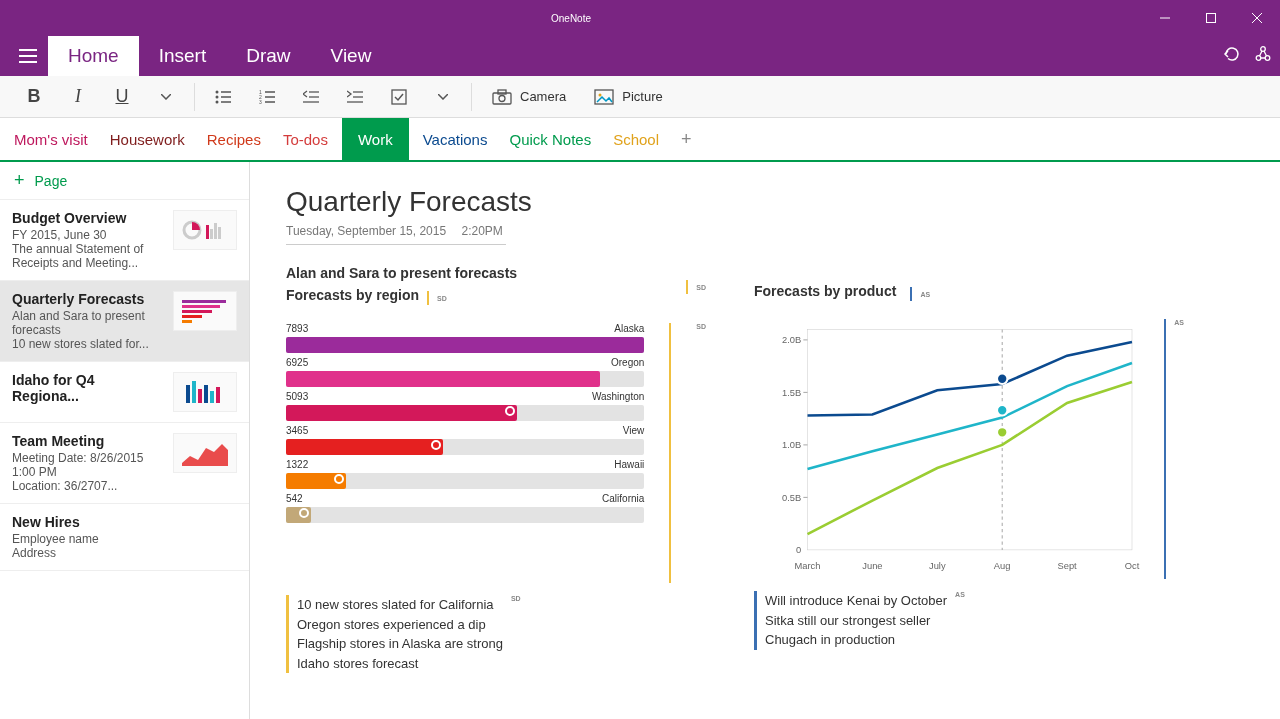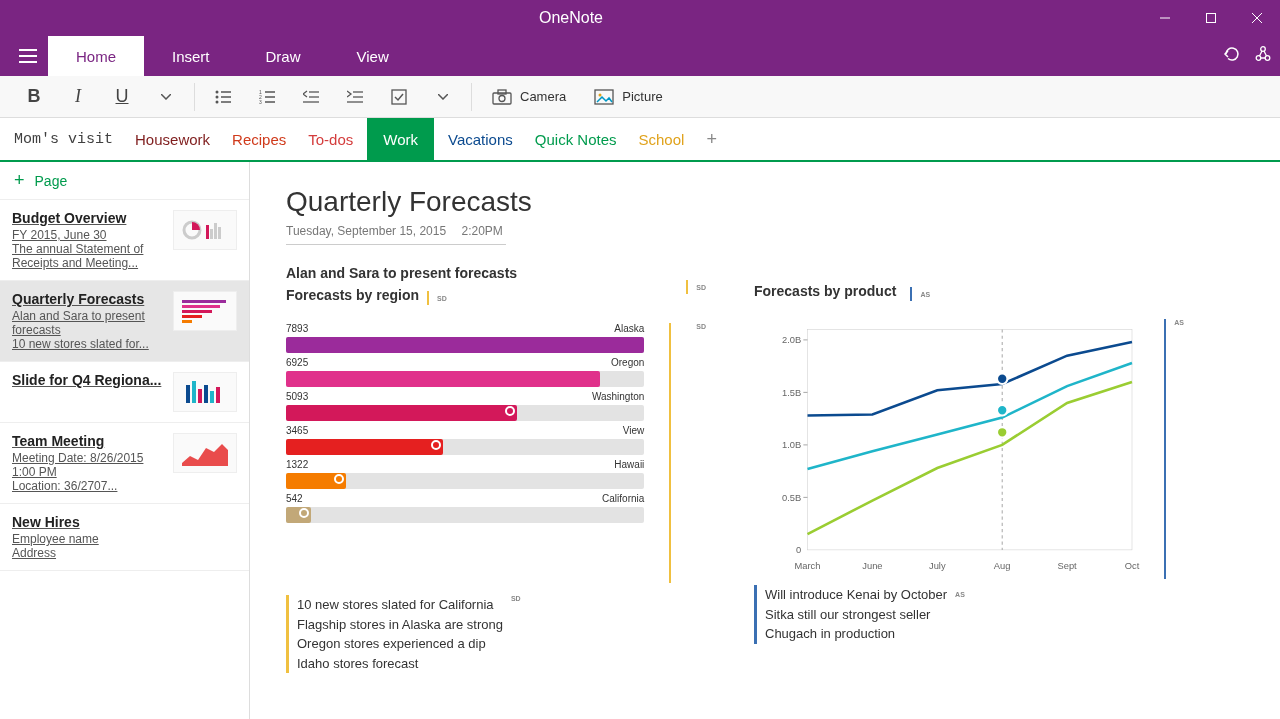--- a/index.html
+++ b/index.html
@@ -1,47 +1,47 @@
 <!DOCTYPE html>
 <html><head>
 <meta charset="utf-8">
 <style>
 * { box-sizing: border-box; margin: 0; padding: 0; }
 body { font-family: 'Segoe UI', Tahoma, sans-serif; background: #fff; width: 1280px; height: 719px; overflow: hidden; }
 
 
-.titlebar { background: #7A2582; height: 36px; display: flex; align-items: center; color: #fff; font-size: 16px; }
+.titlebar { background: #7A2582; height: 36px; display: flex; align-items: center; color: #fff; font-size: 10px; }
 .titlebar .title { flex: 1; text-align: center; }
 .titlebar .winbtns { display: flex; }
 .titlebar .winbtn { width: 46px; height: 36px; display: flex; align-items: center; justify-content: center; }
 .titlebar .winbtn svg { stroke: #fff; fill: none; }
 
 
 .ribbon-tabs { background: #7A2582; height: 40px; display: flex; align-items: center; padding: 0 8px; justify-content: space-between; }
 .ribbon-tabs-left { display: flex; align-items: center; height: 100%; }
 .hamburger { width: 40px; height: 40px; display: flex; align-items: center; justify-content: center; }
-.ribbon-tab { padding: 0 28px; height: 40px; display: flex; align-items: center; color: #fff; font-size: 15px; cursor: pointer; }
+.ribbon-tab { padding: 0 20px; height: 40px; display: flex; align-items: center; color: #fff; font-size: 19px; cursor: pointer; }
 .ribbon-tab.active { background: #fff; color: #7A2582; }
 
 
 .toolbar { height: 42px; background: #f8f8f8; border-bottom: 1px solid #ddd; display: flex; align-items: center; padding: 0 12px; gap: 0; }
 .toolbar .tbtn { width: 44px; height: 42px; display: flex; align-items: center; justify-content: center; color: #444; }
 .toolbar .divider { width: 1px; height: 28px; background: #ddd; margin: 0 6px; }
 .toolbar .tbtn-wide { padding: 0 14px; height: 42px; display: flex; align-items: center; gap: 8px; font-size: 13px; color: #333; }
 
 
 .section-tabs { height: 44px; border-bottom: 2px solid #009B4D; display: flex; align-items: center; padding: 0 14px; gap: 22px; font-size: 15px; }
 .section-tab { height: 100%; display: flex; align-items: center; cursor: pointer; }
 .section-tab.active { background: #009B4D; color: #fff; padding: 0 16px; margin: 0 -8px; }
 
 
 .body { display: flex; height: calc(719px - 36px - 40px - 42px - 44px); }
 .pagelist { width: 250px; border-right: 1px solid #ddd; overflow: hidden; }
 .newpage { height: 38px; display: flex; align-items: center; padding: 0 14px; color: #009B4D; font-size: 14px; gap: 10px; border-bottom: 1px solid #eee; }
-.page-item { padding: 10px 12px; border-bottom: 1px solid #eee; font-size: 12px; color: #555; cursor: pointer; display: flex; gap: 8px; text-decoration: underline; }
+.page-item { padding: 10px 12px; border-bottom: 1px solid #eee; font-size: 12px; color: #555; cursor: pointer; display: flex; gap: 8px; }
 .page-item.selected { background: #e6e6e6; }
 .page-item .txt { flex: 1; }
 .page-item .ptitle { font-weight: 600; color: #222; font-size: 14px; margin-bottom: 2px; }
 .page-item .thumb { width: 64px; height: 40px; background: #fafafa; border: 1px solid #eee; font-size: 6px; display:flex; align-items:center; justify-content:center; color:#aaa; }
 
 .canvas { flex: 1; padding: 24px 36px; overflow: hidden; position: relative; }
 .page-title { font-size: 28px; font-weight: 300; color: #333; }
 .page-meta { color: #777; font-size: 12px; margin-top: 6px; padding-bottom: 6px; border-bottom: 1px solid #ccc; display: inline-block; width: 220px; }
 .page-meta span + span { margin-left: 12px; }
 
@@ -200,21 +200,21 @@
         <rect x="1" y="1" width="18" height="14" fill="none" stroke="#555" stroke-width="1.3"></rect>
         <circle cx="6" cy="6" r="1.5" fill="#E0A21B"></circle>
         <path d="M3 13 L8 8 L12 12 L15 9 L18 13" fill="none" stroke="#0097C4" stroke-width="1.5"></path>
       </svg>
     <span>Picture</span>
   </div>
 </div>
 
 <div class="section-tabs">
   <div id="section-tabs-holder" style="display:flex;gap:22px;height:100%;align-items:center;">
-      <div class="section-tab" style="color: #404040; font-family: Liberation Mono, monospace;">Mom's visit</div>
+      <div class="section-tab" style="color: #be185d;">Mom's visit</div>
       <div class="section-tab" style="color: #7f1d1d;">Housework</div>
       <div class="section-tab" style="color: rgb(208, 58, 27);">Recipes</div>
       <div class="section-tab" style="color: rgb(212, 60, 60);">To-dos</div>
       <div class="section-tab active" style="color: rgb(255, 255, 255);">Work</div>
       <div class="section-tab" style="color: rgb(11, 74, 143);">Vacations</div>
       <div class="section-tab" style="color: rgb(0, 155, 77);">Quick Notes</div>
       <div class="section-tab" style="color: rgb(224, 162, 27);">School</div>
     </div>
   <div style="color:#888;font-size:18px;">+</div>
 </div>
@@ -254,21 +254,21 @@
               <rect x="2" y="4" width="44" height="3" fill="#9B2B9B"></rect>
               <rect x="2" y="9" width="38" height="3" fill="#E0318B"></rect>
               <rect x="2" y="14" width="30" height="3" fill="#D3185A"></rect>
               <rect x="2" y="19" width="20" height="3" fill="#E52020"></rect>
               <rect x="2" y="24" width="10" height="3" fill="#F57C00"></rect>
             </svg>
           </div>
         </div>
         <div class="page-item">
           <div class="txt">
-            <div class="ptitle">Slide for Q4 Regiona...</div>
+            <div class="ptitle">Idaho for Q4 Regiona...</div>
             <div></div>
           </div>
           <div class="thumb">
             <svg width="50" height="30">
               <rect x="6" y="8" width="4" height="18" fill="#0B4A8F"></rect>
               <rect x="12" y="4" width="4" height="22" fill="#1FB5C9"></rect>
               <rect x="18" y="12" width="4" height="14" fill="#D3185A"></rect>
               <rect x="24" y="8" width="4" height="18" fill="#0B4A8F"></rect>
               <rect x="30" y="14" width="4" height="12" fill="#1FB5C9"></rect>
               <rect x="36" y="10" width="4" height="16" fill="#D3185A"></rect>
@@ -386,22 +386,22 @@
                 </div>
               </div>
             </div>
           <div style="width:2px;height:260px;background:#f0c040;align-self:flex-start;"></div>
           <span class="badge">SD</span>
         </div>
 
         <div style="display:flex;gap:8px;">
           <div class="notes-block" style="border-color:#f0c040;">
             <div>10 new stores slated for California</div>
+            <div>Oregon stores experienced a dip</div>
             <div>Flagship stores in Alaska are strong</div>
-            <div>Oregon stores experienced a dip</div>
             <div>Idaho stores forecast</div>
           </div>
           <span class="badge" style="margin-top:12px;">SD</span>
         </div>
       </div>
 
       <div class="col" style="width:430px;">
         <div class="tag-line" style="margin-top:18px;">
           <div class="note-header">Forecasts by product</div>
           <span style="width:2px;height:14px;background:#3B70B3;margin-left:6px;"></span>
@@ -432,21 +432,21 @@
               <path d="M38 144.26666666666665 L100.4 127.10476190476192 L162.8 110.95238095238095 L225.2 94.80000000000001 L287.6 64.5142857142857 L350 42.304761904761904" fill="none" stroke="#1FB5C9" stroke-width="2.5"></path>
               <circle cx="225.2" cy="87.73333333333335" r="5" fill="#1FB5C9" stroke="#fff" stroke-width="2"></circle>
               <path d="M38 206.85714285714286 L100.4 174.55238095238096 L162.8 143.25714285714287 L225.2 121.04761904761905 L287.6 80.66666666666669 L350 60.47619047619048" fill="none" stroke="#9ACD32" stroke-width="2.5"></path>
               <circle cx="225.2" cy="108.93333333333334" r="5" fill="#9ACD32" stroke="#fff" stroke-width="2"></circle>
             </svg>
           <div style="width:2px;height:260px;background:#3B70B3;"></div>
           <span class="badge">AS</span>
         </div>
 
         <div style="display:flex;gap:8px;">
-          <div class="notes-block" style="border-color:#3B70B3;margin-top:6px;">
+          <div class="notes-block" style="border-color:#3B70B3;">
             <div>Will introduce Kenai by October</div>
             <div>Sitka still our strongest seller</div>
             <div>Chugach in production</div>
           </div>
           <span class="badge" style="margin-top:12px;">AS</span>
         </div>
       </div>
     </div>
   </div>
 </div>

